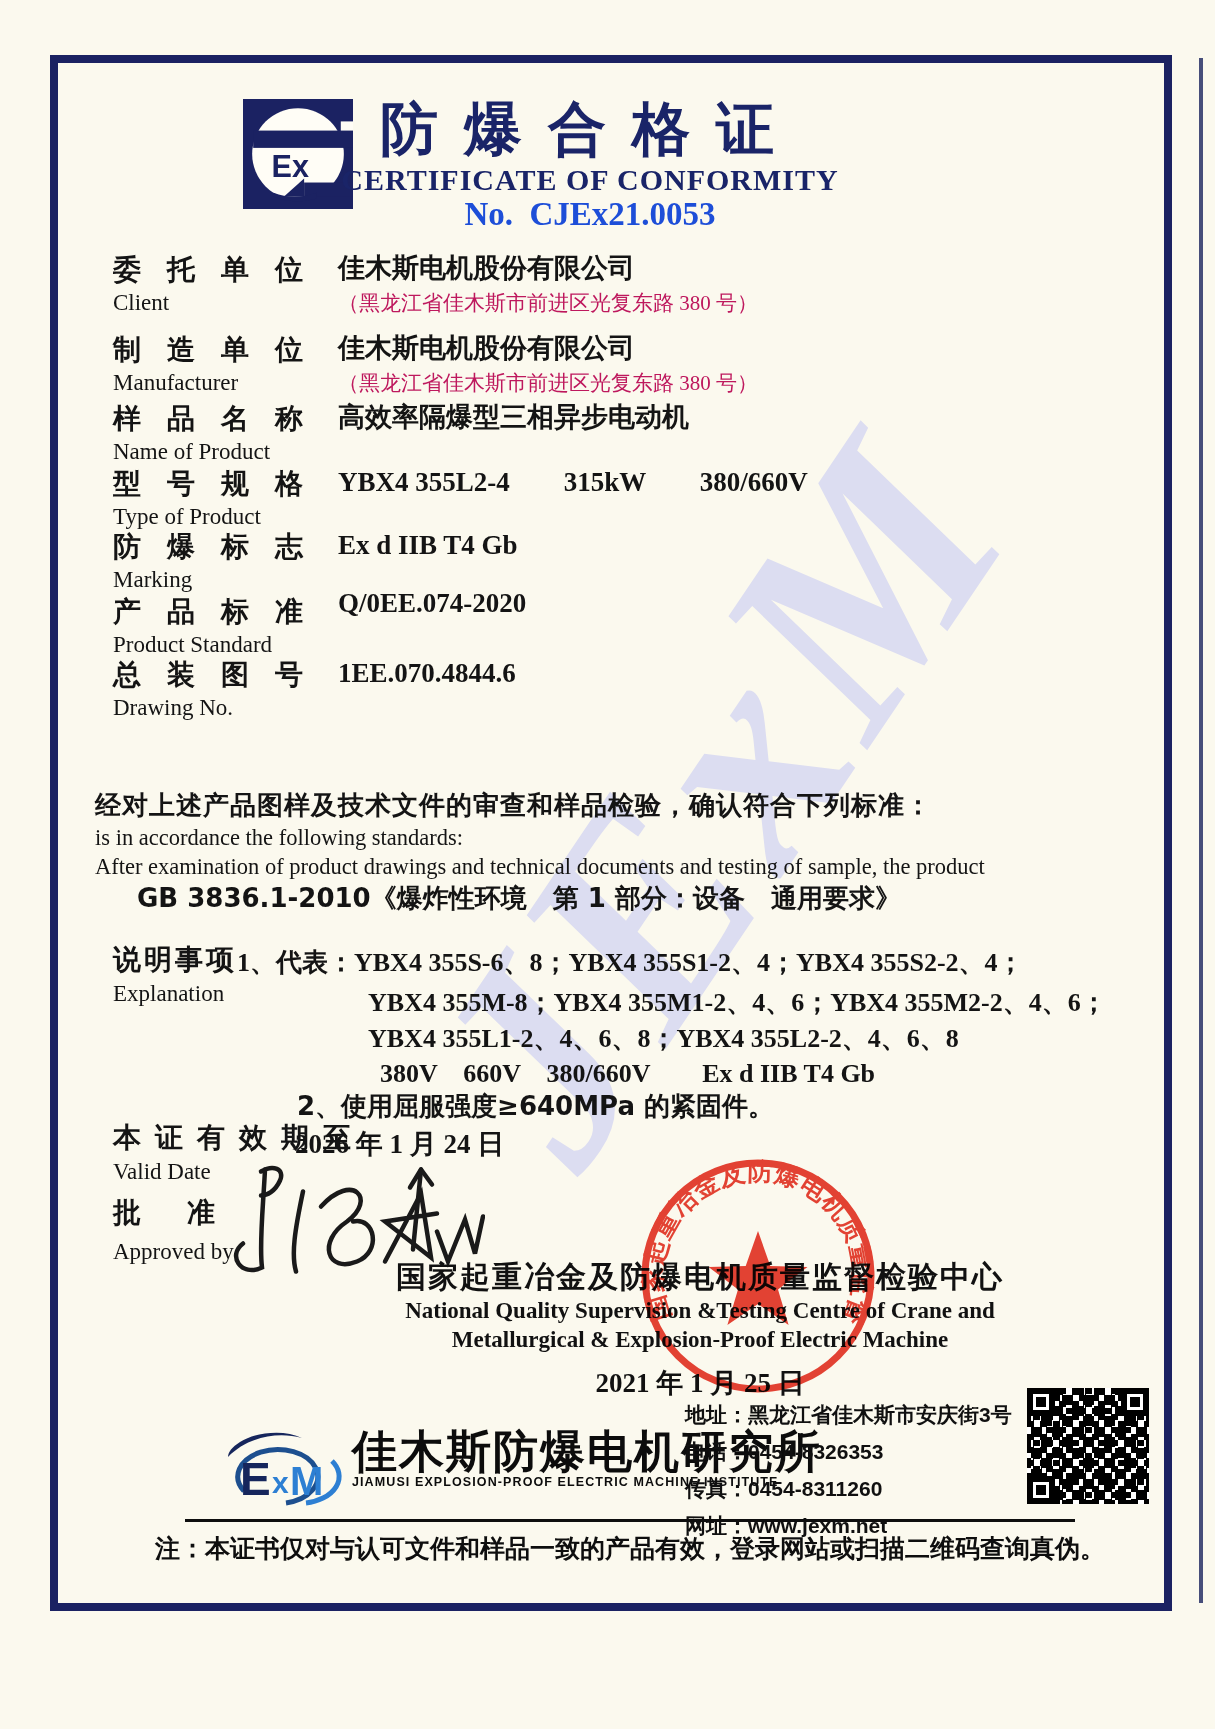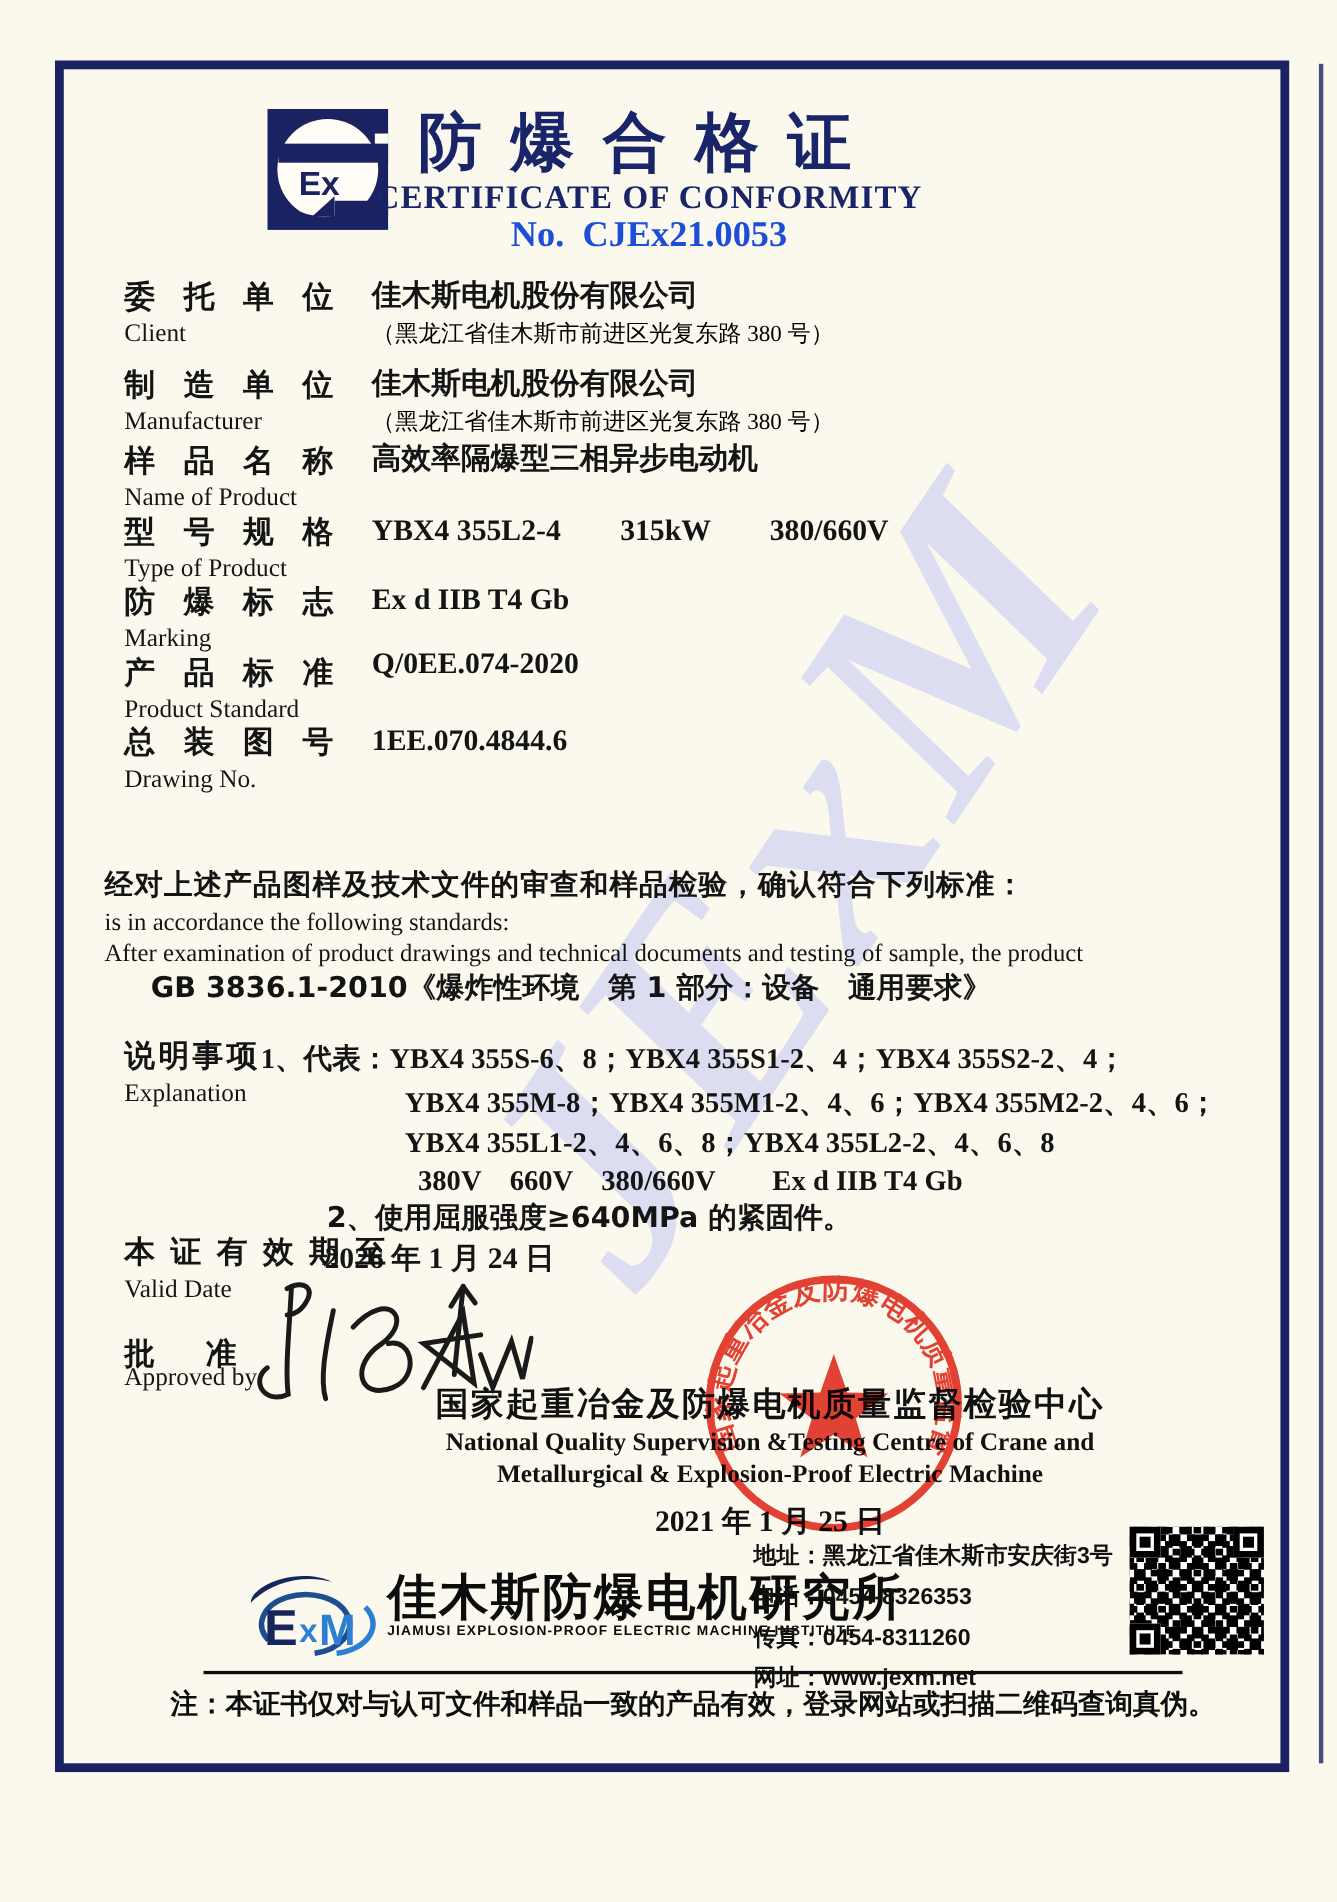--- a/index.html
+++ b/index.html
@@ -21,32 +21,32 @@
     font-family:"Liberation Serif",serif;}
   .certno{font-size:33px;font-weight:bold;color:#1d4ed8;line-height:32px;font-family:"Liberation Serif",serif;}
 
   .row{position:absolute;left:0;top:0;width:1100px;}
   .lab-cn{position:absolute;left:113px;font-size:28px;font-weight:bold;letter-spacing:26px;white-space:nowrap;
     font-family:"DejaVu Sans",sans-serif;color:#141414;line-height:34px;}
   .lab-en{position:absolute;left:113px;font-size:23px;font-family:"Liberation Serif",serif;line-height:28px;color:#141414;}
   .val{position:absolute;left:338px;font-size:27px;font-weight:bold;line-height:34px;white-space:nowrap;
     font-family:"Liberation Serif",serif;color:#141414;}
   .valnote{position:absolute;left:338px;font-size:21px;line-height:28px;white-space:nowrap;
-    font-family:"Liberation Serif",serif;color:#000000;}
+    font-family:"Liberation Serif",serif;color:#be185d;}
 
   .stmt{position:absolute;left:95px;width:1010px;color:#141414;}
   .stmt-cn{font-size:26px;font-weight:bold;letter-spacing:1px;line-height:35px;font-family:"DejaVu Sans",sans-serif;}
   .stmt-en{font-size:22.5px;line-height:29px;font-family:"Liberation Serif",serif;}
   .stmt-std{font-size:26px;font-weight:bold;line-height:35px;padding-left:42px;font-family:"DejaVu Sans",sans-serif;white-space:nowrap;}
 
   .expl-line{position:absolute;font-size:26px;font-weight:bold;white-space:nowrap;
     font-family:"Liberation Serif",serif;color:#141414;}
   .lab-tight{letter-spacing:3px;}
   .lab-mid{letter-spacing:14px;}
-  .lab-appr{letter-spacing:46px;margin-top:18px;}
+  .lab-appr{letter-spacing:46px;}
 
   .sig{position:absolute;left:225px;top:1158px;width:260px;height:138px;}
   .stamp{position:absolute;left:633px;top:1151px;width:250px;height:250px;z-index:3;
     mix-blend-mode:multiply;opacity:.92;pointer-events:none;}
 
   .authority{position:absolute;left:350px;top:1258px;width:700px;text-align:center;color:#111;}
   .auth-cn{font-size:30px;font-weight:bold;line-height:38px;letter-spacing:2px;font-family:"DejaVu Sans",sans-serif;white-space:nowrap;}
   .auth-en{font-size:23px;font-weight:bold;line-height:29px;font-family:"Liberation Serif",serif;white-space:nowrap;}
   .auth-date{font-size:27px;font-weight:bold;line-height:34px;margin-top:12px;font-family:"Liberation Serif",serif;}
 

